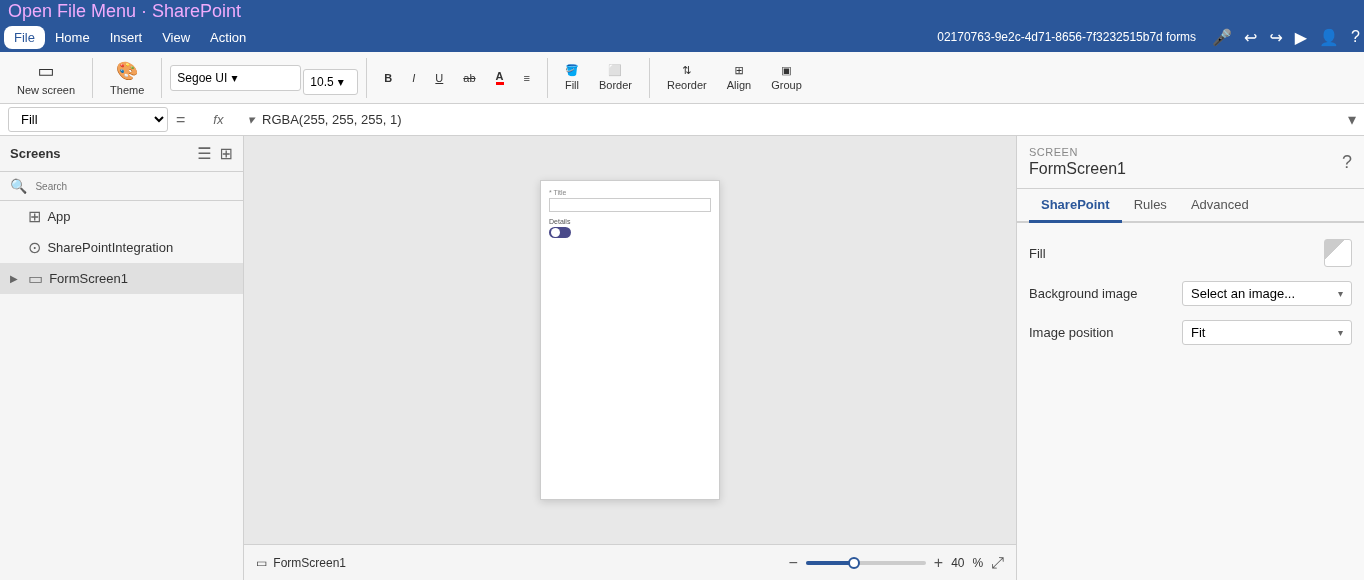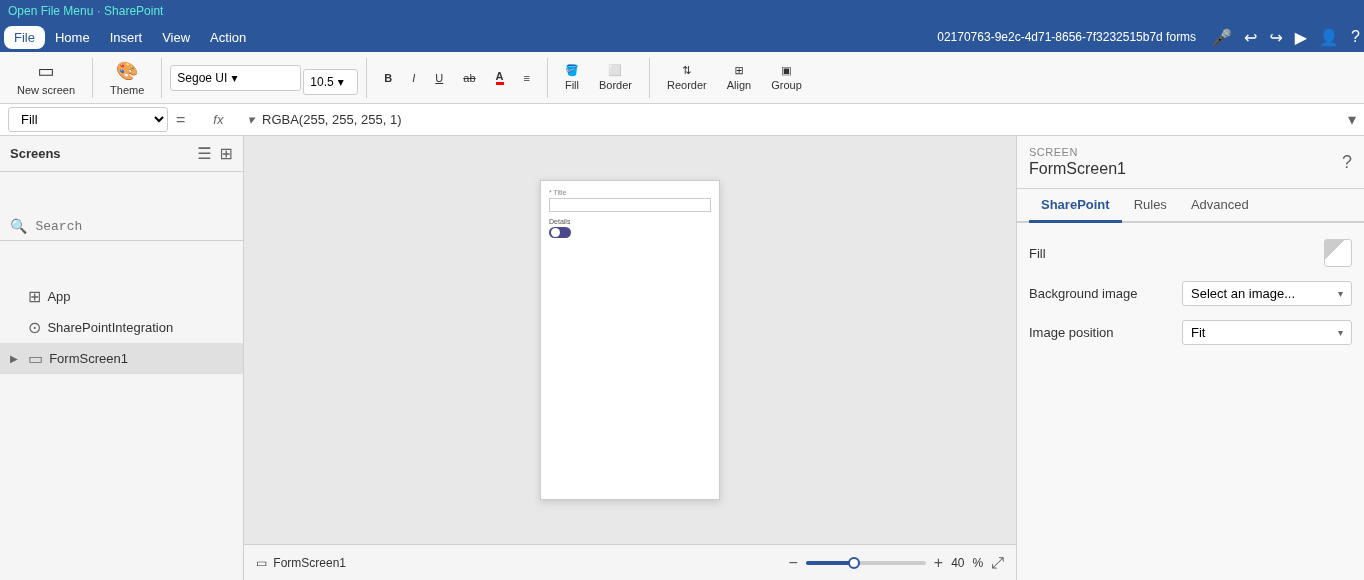--- a/index.html
+++ b/index.html
@@ -9,21 +9,21 @@
     .title-bar {
       height: 22px;
       background: #2b579a;
       display: flex;
       align-items: center;
       padding: 0 8px;
       color: white;
       font-size: 12px;
       flex-shrink: 0;
     }
-    .title-bar-text { color: #5eead4; font-size: 12px; }
+    .title-bar-text { color: #f0abfc; font-size: 18px; }
 
     
     .menu-bar {
       height: 30px;
       background: #2b579a;
       display: flex;
       align-items: center;
       padding: 0 4px;
       flex-shrink: 0;
     }
@@ -125,21 +125,20 @@
     }
 
     
     .left-panel {
       width: 244px;
       background: #f5f5f5;
       border-right: 1px solid #d0d0d0;
       display: flex;
       flex-direction: column;
       flex-shrink: 0;
-      gap: 40px;
     }
     .screens-header {
       display: flex;
       align-items: center;
       justify-content: space-between;
       padding: 8px 10px;
       border-bottom: 1px solid #d0d0d0;
     }
     .screens-title { font-size: 13px; font-weight: 600; color: #333; }
     .screens-header-icons { display: flex; gap: 8px; }
@@ -149,24 +148,23 @@
       align-items: center;
       padding: 6px 10px;
       gap: 8px;
       border-bottom: 1px solid #d0d0d0;
     }
     .search-icon { font-size: 14px; color: #666; }
     .search-input {
       border: none;
       outline: none;
       background: none;
-      font-size: 13px;
+      font-size: 10px;
       flex: 1;
       color: #333;
-      font-family: Liberation Mono, monospace;
     }
     .tree-items { flex: 1; overflow-y: auto; }
     .tree-item {
       display: flex;
       align-items: center;
       padding: 6px 10px;
       cursor: pointer;
       font-size: 13px;
       color: #333;
       gap: 6px;

